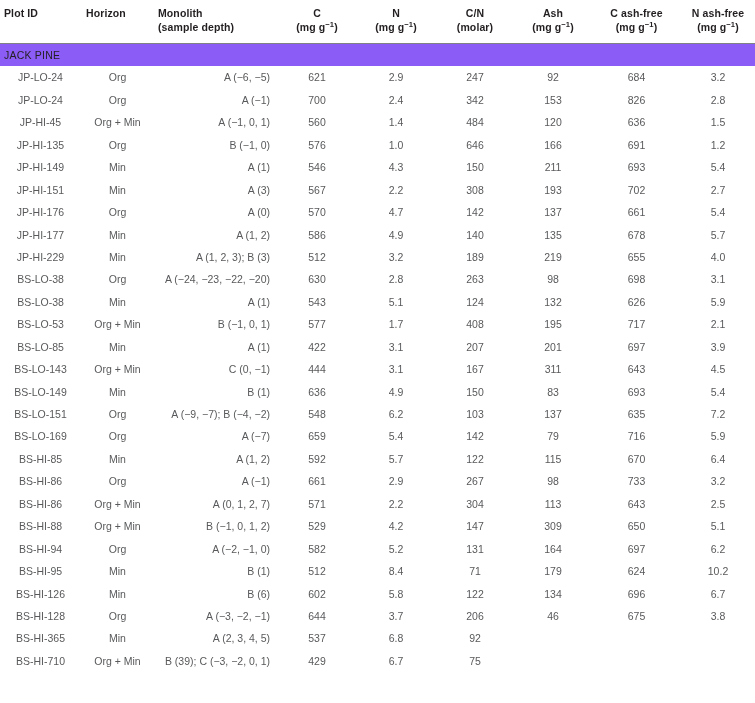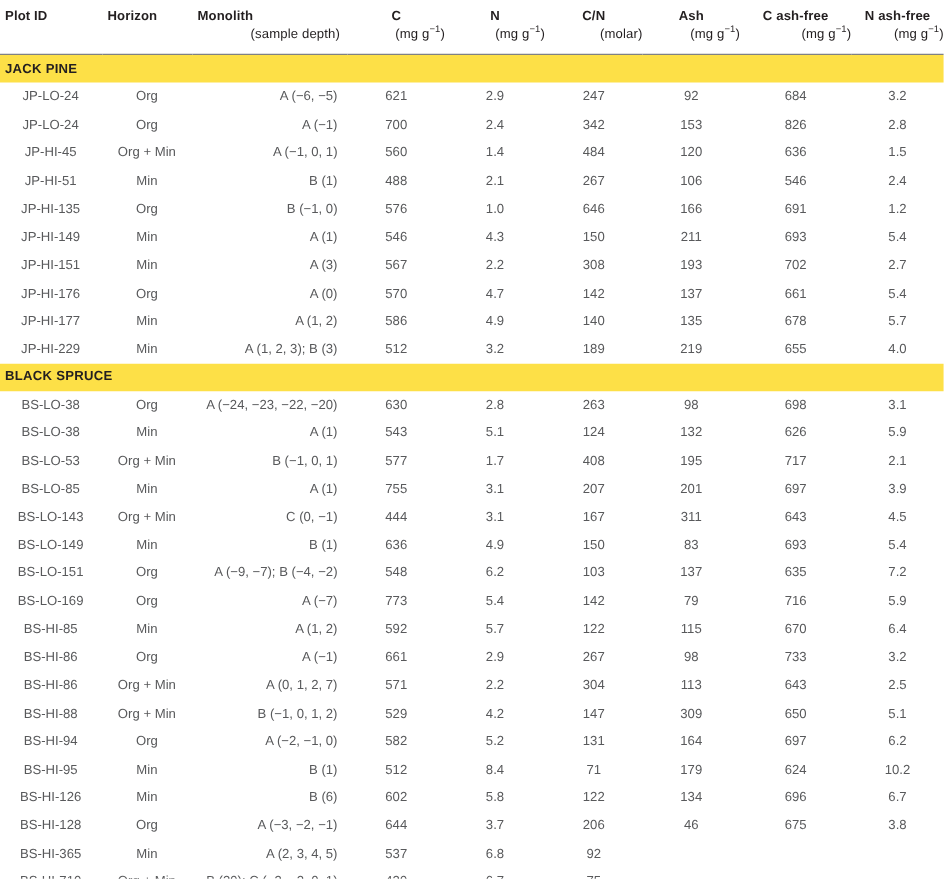--- a/index.html
+++ b/index.html
@@ -54,33 +54,32 @@
     text-align: left;
     padding-left: 4px;
   }
   thead th.num {
     text-align: center;
     padding-left: 0;
     padding-right: 0;
   }
   thead th .unit {
     display: block;
-    font-weight: normal;
-    text-align: right;
+    font-weight: bold;
   }
   thead th .sup {
     font-size: 7.6px;
     vertical-align: super;
     line-height: 0;
   }
 
   
   tr.group-row td {
-    background: #fde047;
-    font-weight: bold;
+    background: #8b5cf6;
+    font-weight: normal;
     font-size: 10.5px;
     color: #231f20;
     padding: 3.5px 4px 3.5px 4px;
     letter-spacing: 0.02em;
     height: 15px;
   }
 
   
   tbody td {
     font-size: 10.5px;
@@ -189,31 +188,20 @@
           <td class="lead">Org + Min</td>
           <td class="mono">A (−1, 0, 1)</td>
           <td class="num">560</td>
           <td class="num">1.4</td>
           <td class="num">484</td>
           <td class="num">120</td>
           <td class="num">636</td>
           <td class="num">1.5</td>
         </tr>
         <tr>
-          <td class="lead">JP-HI-51</td>
-          <td class="lead">Min</td>
-          <td class="mono">B (1)</td>
-          <td class="num">488</td>
-          <td class="num">2.1</td>
-          <td class="num">267</td>
-          <td class="num">106</td>
-          <td class="num">546</td>
-          <td class="num">2.4</td>
-        </tr>
-        <tr>
           <td class="lead">JP-HI-135</td>
           <td class="lead">Org</td>
           <td class="mono">B (−1, 0)</td>
           <td class="num">576</td>
           <td class="num">1.0</td>
           <td class="num">646</td>
           <td class="num">166</td>
           <td class="num">691</td>
           <td class="num">1.2</td>
         </tr>
@@ -265,23 +253,20 @@
           <td class="lead">JP-HI-229</td>
           <td class="lead">Min</td>
           <td class="mono">A (1, 2, 3); B (3)</td>
           <td class="num">512</td>
           <td class="num">3.2</td>
           <td class="num">189</td>
           <td class="num">219</td>
           <td class="num">655</td>
           <td class="num">4.0</td>
         </tr>
-        <tr class="group-row">
-          <td colspan="9">BLACK SPRUCE</td>
-        </tr>
         <tr>
           <td class="lead">BS-LO-38</td>
           <td class="lead">Org</td>
           <td class="mono">A (−24, −23, −22, −20)</td>
           <td class="num">630</td>
           <td class="num">2.8</td>
           <td class="num">263</td>
           <td class="num">98</td>
           <td class="num">698</td>
           <td class="num">3.1</td>
@@ -305,21 +290,21 @@
           <td class="num">1.7</td>
           <td class="num">408</td>
           <td class="num">195</td>
           <td class="num">717</td>
           <td class="num">2.1</td>
         </tr>
         <tr>
           <td class="lead">BS-LO-85</td>
           <td class="lead">Min</td>
           <td class="mono">A (1)</td>
-          <td class="num">755</td>
+          <td class="num">422</td>
           <td class="num">3.1</td>
           <td class="num">207</td>
           <td class="num">201</td>
           <td class="num">697</td>
           <td class="num">3.9</td>
         </tr>
         <tr>
           <td class="lead">BS-LO-143</td>
           <td class="lead">Org + Min</td>
           <td class="mono">C (0, −1)</td>
@@ -349,21 +334,21 @@
           <td class="num">6.2</td>
           <td class="num">103</td>
           <td class="num">137</td>
           <td class="num">635</td>
           <td class="num">7.2</td>
         </tr>
         <tr>
           <td class="lead">BS-LO-169</td>
           <td class="lead">Org</td>
           <td class="mono">A (−7)</td>
-          <td class="num">773</td>
+          <td class="num">659</td>
           <td class="num">5.4</td>
           <td class="num">142</td>
           <td class="num">79</td>
           <td class="num">716</td>
           <td class="num">5.9</td>
         </tr>
         <tr>
           <td class="lead">BS-HI-85</td>
           <td class="lead">Min</td>
           <td class="mono">A (1, 2)</td>

